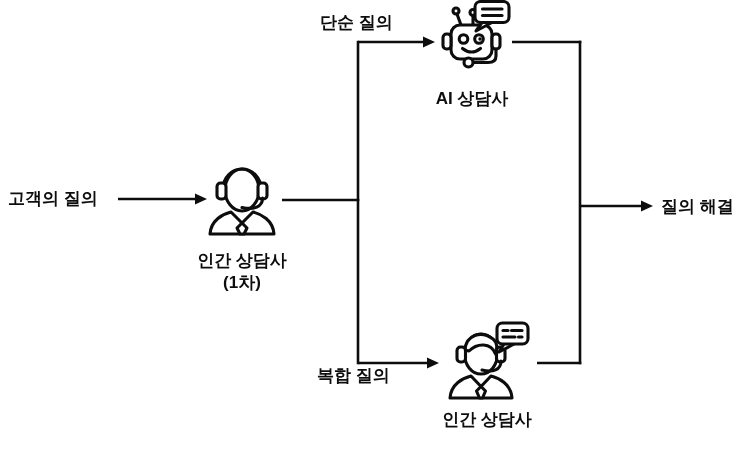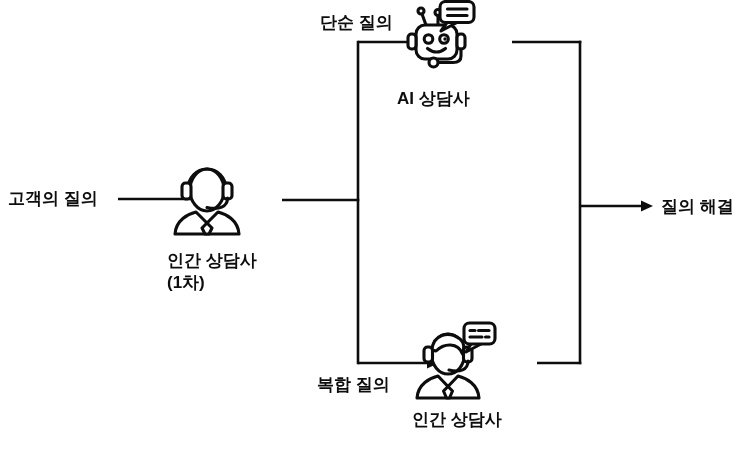--- a/index.html
+++ b/index.html
@@ -10,40 +10,40 @@
     position:relative; width:741px; height:460px;
     background:var(--bg); overflow:hidden;
   }
   .connectors { position:absolute; left:0; top:0; }
   .connectors path { fill:none; stroke:var(--line); stroke-width:2.6px; }
   .connectors polygon { fill:var(--line); stroke:none; }
   .label {
     position:absolute; color:var(--line); font-weight:700;
     font-size:17px; line-height:21px; white-space:nowrap;
   }
-  .node { position:absolute; width:150px; text-align:left; }
+  .node { position:absolute; width:150px; text-align:center; }
   .node .icon { display:block; line-height:0; }
   .node .icon svg { display:inline-block; color:var(--line); }
   .node-label, .node-sublabel {
     color:var(--line); font-weight:700; font-size:17px; line-height:22px;
     white-space:nowrap;
   }
   
   .s  { fill:none; stroke:currentColor; stroke-width:3.1; stroke-linecap:round; stroke-linejoin:round; }
   .sf { fill:#fff; stroke:currentColor; stroke-width:3.1; stroke-linecap:round; stroke-linejoin:round; }
   .f  { fill:currentColor; stroke:none; }
   .node-human1 { left:167px; top:160px; }
   .node-ai     { left:397px; top:0px; }
   .node-human2 { left:412px; top:320px; }
   .node-ai .node-label { margin-top:8px; }
   .node-human1 .node-label { margin-top:10px; }
   .node-human2 .node-label { margin-top:4px; }
   .lbl-customer { left:8px;  top:188px; }
   .lbl-simple   { left:320px; top:12px;  }
-  .lbl-complex  { left:317px; top:374px; }
+  .lbl-complex  { left:317px; top:365px; }
   .lbl-resolve  { left:661px; top:196px;text-align:center; }
 </style>
 </head>
 <body>
 
 <div class="canvas">
 
   <svg class="connectors" width="741" height="460" viewBox="0 0 741 460" aria-hidden="true">
     <g>
       <path d="M118,199 H196"></path>

